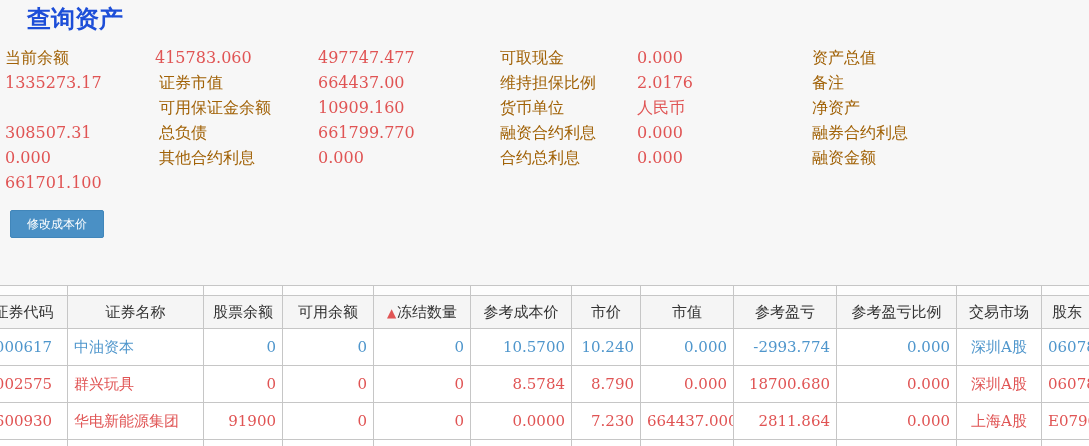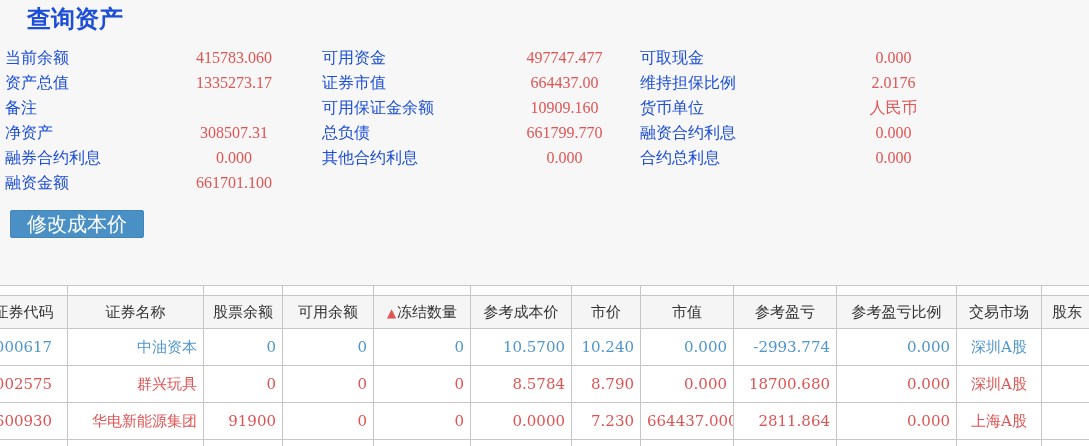--- a/index.html
+++ b/index.html
@@ -13,30 +13,30 @@
   .page-title {
     position: absolute; left: 27px; top: 3px;
     font-size: 24px; font-weight: bold; color: #1d4ed8;
   }
   .summary {
     position: absolute; left: 5px; top: 45px;
     display: grid;
     grid-template-columns: 150px 163px 179px 140px 175px 168px;
     line-height: 25px; font-size: 16px;
   }
-  .s-label { color: #1d4ed8; white-space: nowrap; }
+  .s-label { color: #a16207; white-space: nowrap; }
   .s-label.c2 { padding-left: 4px; }
   .s-label.c3 { padding-left: 3px; }
-  .s-value { color: #e05454; text-align: center; padding-right: 5px; white-space: nowrap; font-family: Liberation Serif, serif; }
+  .s-value { color: #e05454; text-align: left; padding-right: 5px; white-space: nowrap; }
   .modify-btn {
     position: absolute; left: 10px; top: 210px;
     height: 28px; padding: 0 16px;
     background: #4a90c5; color: #ffffff;
     border: 1px solid #4186ba; border-radius: 2px;
-    font-size: 20px; font-family: inherit; cursor: pointer;
+    font-size: 12px; font-family: inherit; cursor: pointer;
   }
   .tablewrap { position: absolute; left: -21px; top: 285px; }
   table.assets {
     border-collapse: collapse; table-layout: fixed;
     width: 1182px; background: #ffffff; font-size: 15px;
   }
   table.assets td, table.assets th {
     border: 1px solid #c6c6c6; overflow: hidden;
     white-space: nowrap; padding: 0 6px;
   }
@@ -44,33 +44,32 @@
   tr.header-row th {
     height: 33px; background: #f5f5f5;
     color: #333333; font-weight: normal; text-align: center;
   }
   tr.header-row th.al { text-align: left; padding-left: 10px; }
   tbody td { height: 37px; background: #ffffff; }
   tr.row-blue td { color: #4f96cc; }
   tr.row-red td { color: #e05454; }
   tr.empty-row td { height: 40px; }
   .ta-c { text-align: center; }
-  .ta-l { text-align: right; }
+  .ta-l { text-align: left; }
   .ta-r { text-align: right; }
   .sort-icon { color: #e05454; font-size: 12px; margin-right: 1px; }
 </style>
 </head>
 <body>
 
 <div class="page-title">查询资产</div>
 
 <div class="summary" id="summary">
     <div class="s-label c1">当前余额</div>
     <div class="s-value">415783.060</div>
-    <div class="s-label c2">可用资金</div>
     <div class="s-value">497747.477</div>
     <div class="s-label c3">可取现金</div>
     <div class="s-value">0.000</div>
     <div class="s-label c1">资产总值</div>
     <div class="s-value">1335273.17</div>
     <div class="s-label c2">证券市值</div>
     <div class="s-value">664437.00</div>
     <div class="s-label c3">维持担保比例</div>
     <div class="s-value">2.0176</div>
     <div class="s-label c1">备注</div>

